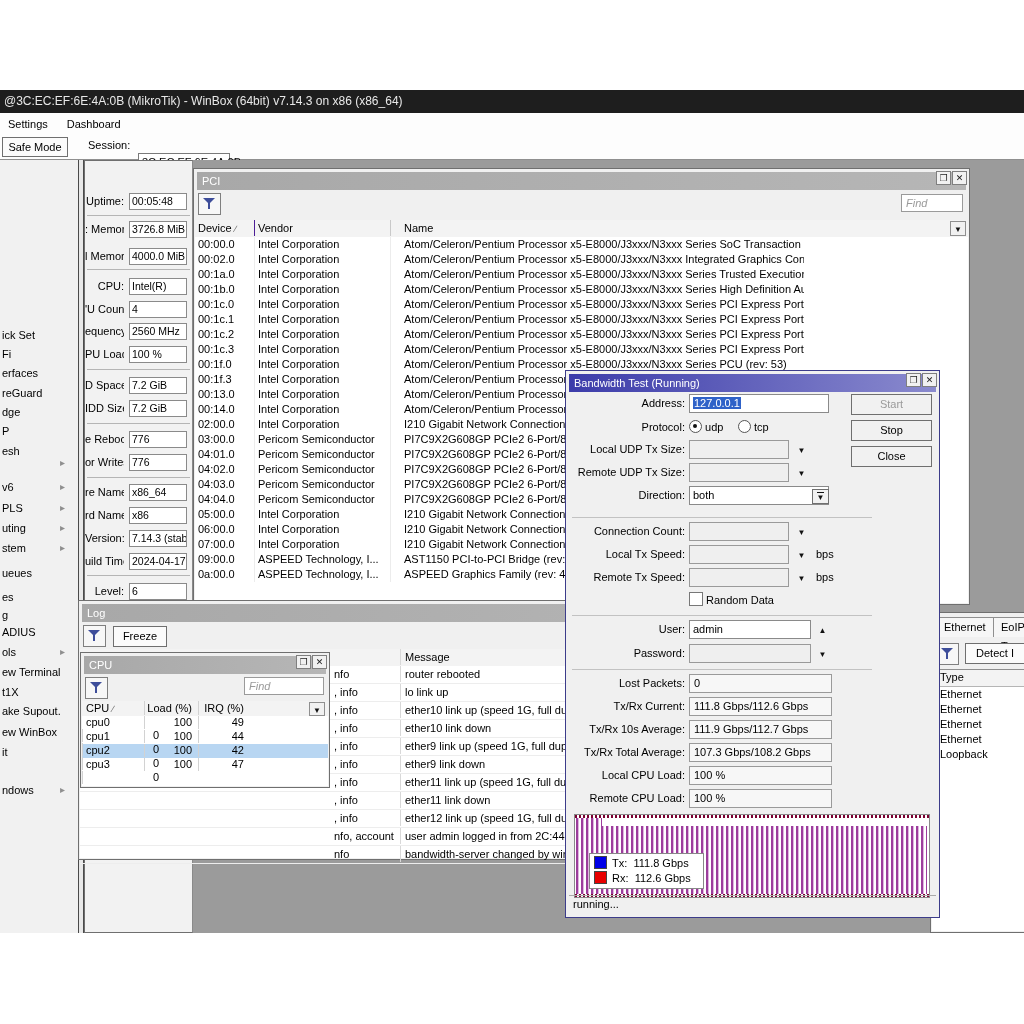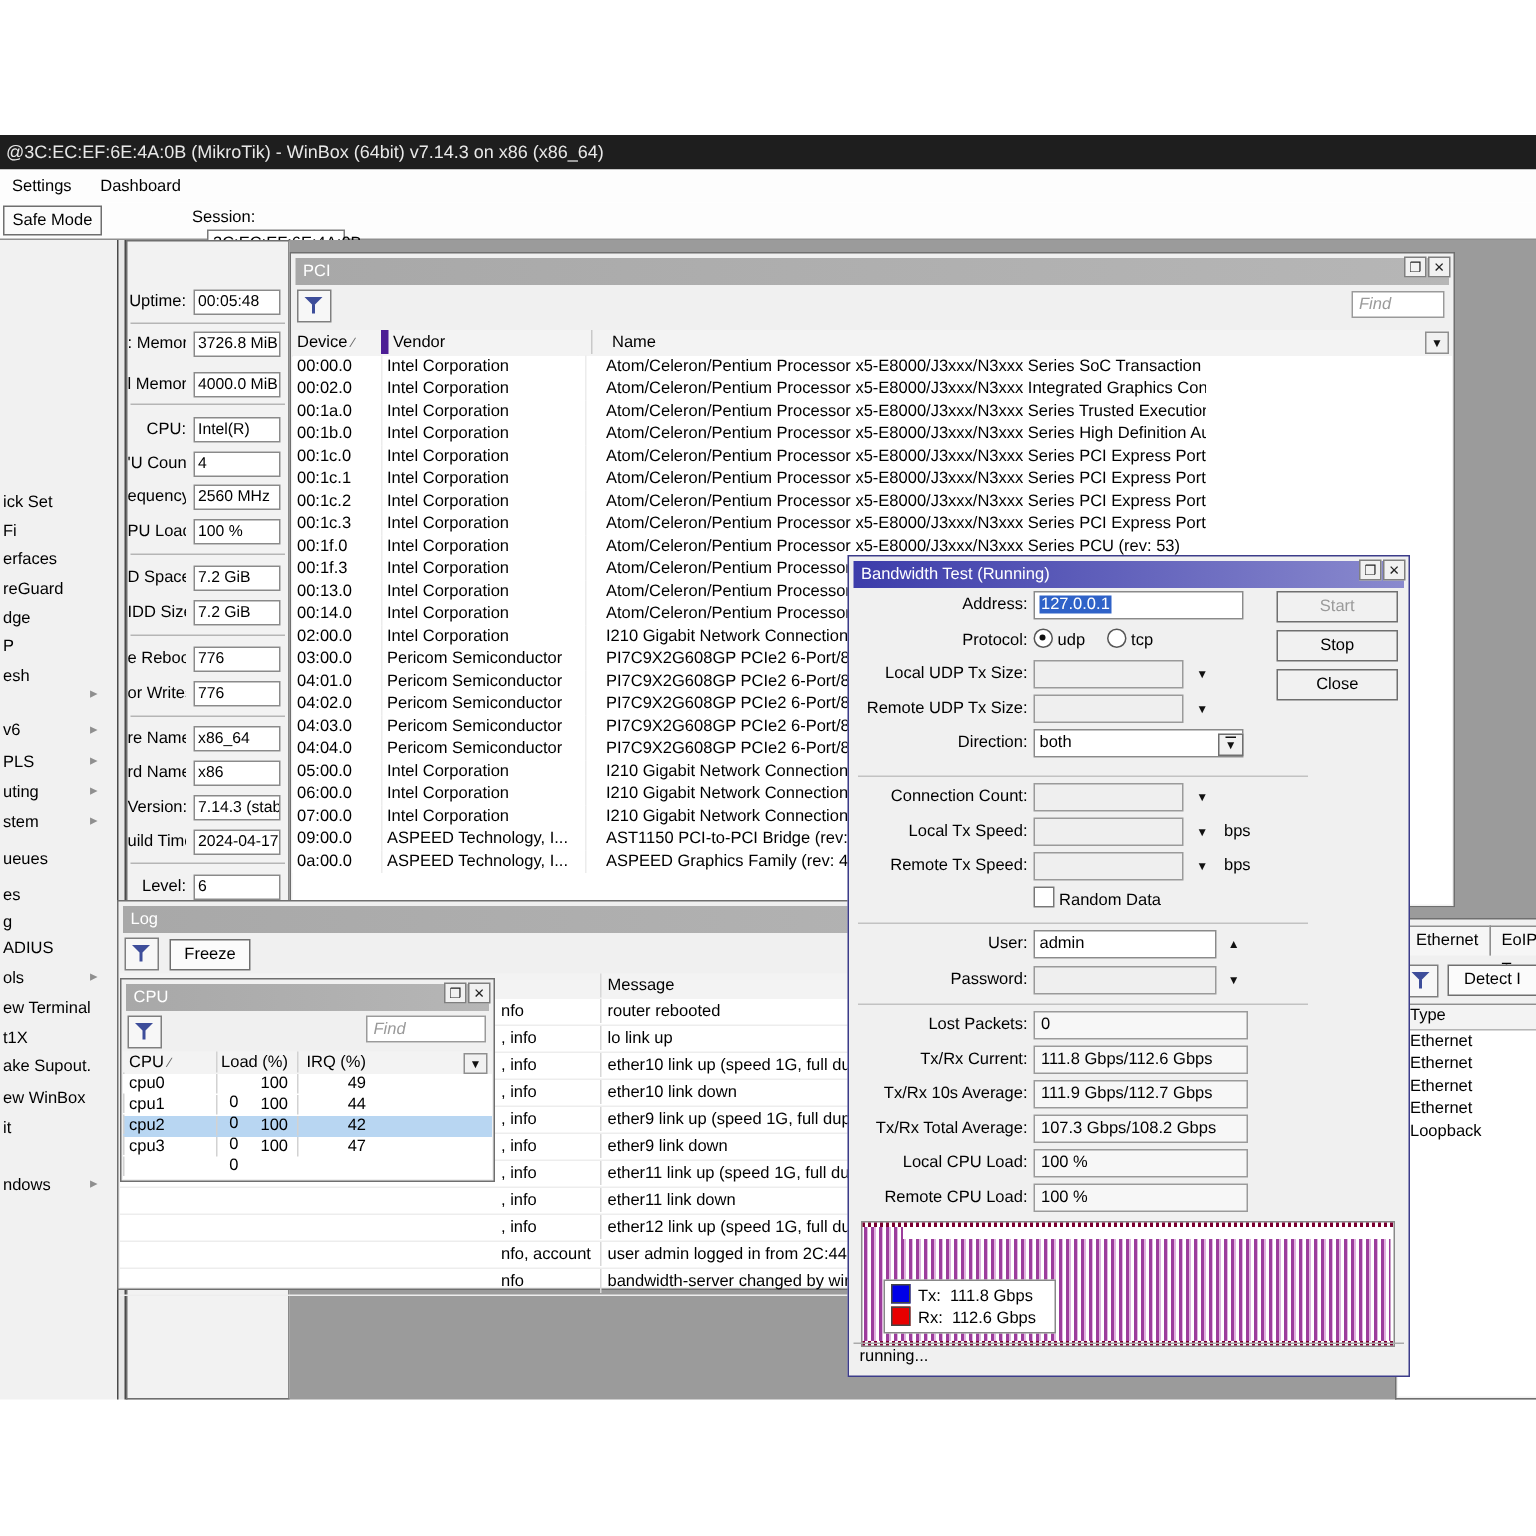--- a/index.html
+++ b/index.html
@@ -7,21 +7,21 @@
     font-family:"Liberation Sans",sans-serif;font-size:11px;color:#000;}
   .abs{position:absolute;}
   
   #app-titlebar{left:0;top:90px;width:1024px;height:23px;background:#1e1e1e;color:#e8e8e8;
     line-height:23px;padding-left:4px;font-size:12px;box-sizing:border-box;}
   #menubar{left:0;top:113px;width:1024px;height:22px;background:#fdfdfd;line-height:22px;}
   .menu-item{display:inline-block;padding:0 8px;height:22px;}
   #main-toolbar{left:0;top:135px;width:1024px;height:25px;background:#fdfdfd;border-bottom:1px solid #8f8f8f;box-sizing:border-box;}
   .btn{display:inline-block;background:#fbfbfb;border:1px solid #6f6f6f;text-align:center;box-sizing:border-box;}
   #safe-mode{position:absolute;left:2px;top:2px;width:66px;height:20px;line-height:18px;}
-  #session-label{position:absolute;left:88px;top:4px;margin-left:40px;}
+  #session-label{position:absolute;left:88px;top:4px;}
   #session-box{position:absolute;left:138px;top:2px;width:92px;height:19px;line-height:17px;
     background:#fff;border:1px solid #7a7a7a;padding-left:3px;box-sizing:border-box;margin-top:16px;}
   
   #sidebar{left:0;top:160px;width:78px;height:773px;background:#f1f1f1;}
   #splitter{left:78px;top:160px;width:6px;height:773px;background:#e8e8e8;border-left:1px solid #4a4a4a;border-right:1px solid #4a4a4a;box-sizing:border-box;}
   .side-item{position:absolute;left:0;width:78px;height:16px;line-height:16px;}
   .cell{display:inline-block;vertical-align:top;overflow:hidden;white-space:nowrap;}
   .side-label{padding-left:2px;width:58px;}
   .side-arrow{width:14px;color:#8f8f8f;font-size:10px;}
   .side-item:nth-child(1){top:167px}.side-item:nth-child(2){top:186px}.side-item:nth-child(3){top:205px}
@@ -65,21 +65,21 @@
   #res-rows .res-row:nth-child(9){top:239px}#res-rows .res-row:nth-child(10){top:270px}
   #res-rows .res-row:nth-child(11){top:293px}#res-rows .res-row:nth-child(12){top:323px}
   #res-rows .res-row:nth-child(13){top:346px}#res-rows .res-row:nth-child(14){top:369px}
   #res-rows .res-row:nth-child(15){top:392px}#res-rows .res-row:nth-child(16){top:422px}
   .res-sep{position:absolute;left:2px;right:2px;border-top:1px solid #b5b5b5;}
   
   #pci-win{left:193px;top:168px;width:777px;height:437px;}
   #pci-find{right:6px;top:25px;width:62px;}
   #pci-hdr{position:absolute;left:1px;right:1px;top:51px;height:17px;line-height:16px;}
   .pci-c1{width:56px;padding-left:3px;}
-  .pci-c2{width:132px;padding-left:3px;border-left:5px solid #4c1d95;}
+  .pci-c2{width:132px;padding-left:3px;border-left:1px solid #4c1d95;}
   .pci-c3{width:400px;padding-left:13px;border-left:1px solid #c9c9c9;}
   #pci-rows{position:absolute;left:1px;right:1px;top:68px;height:345px;background:#fff;}
   #pci-body-bg{position:absolute;left:1px;right:1px;top:68px;bottom:1px;background:#fff;}
   .pci-row{height:15px;line-height:15px;}
   .pci-row .pci-c2,.pci-row .pci-c3{border-left:1px solid #ececec;}
   .vline{position:absolute;top:68px;width:1px;background:#e4e4e4;}
   #pci-hdr-dd{position:absolute;right:3px;top:52px;width:16px;height:15px;line-height:13px;text-align:center;background:#f1f1f1;border:1px solid #8f8f8f;box-sizing:border-box;}
   
   #bw-win{left:565px;top:370px;width:375px;height:548px;border-color:#3c3c8a;}
   .bw-row{position:absolute;left:0;width:369px;height:20px;}

